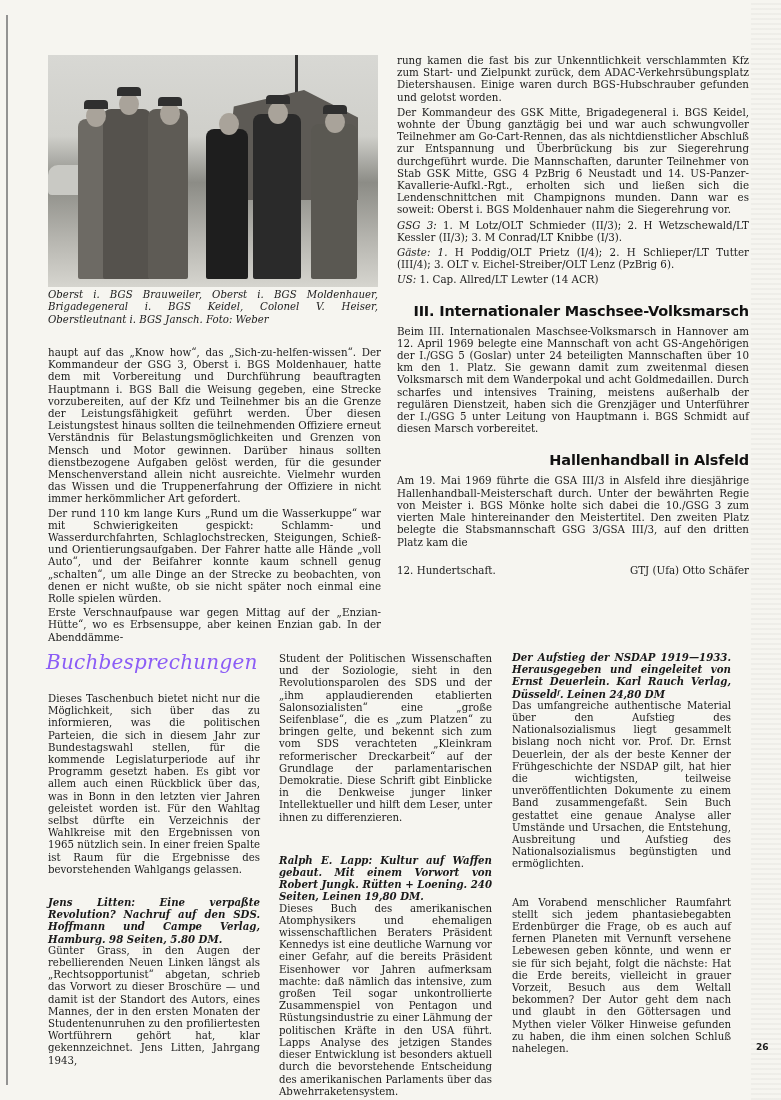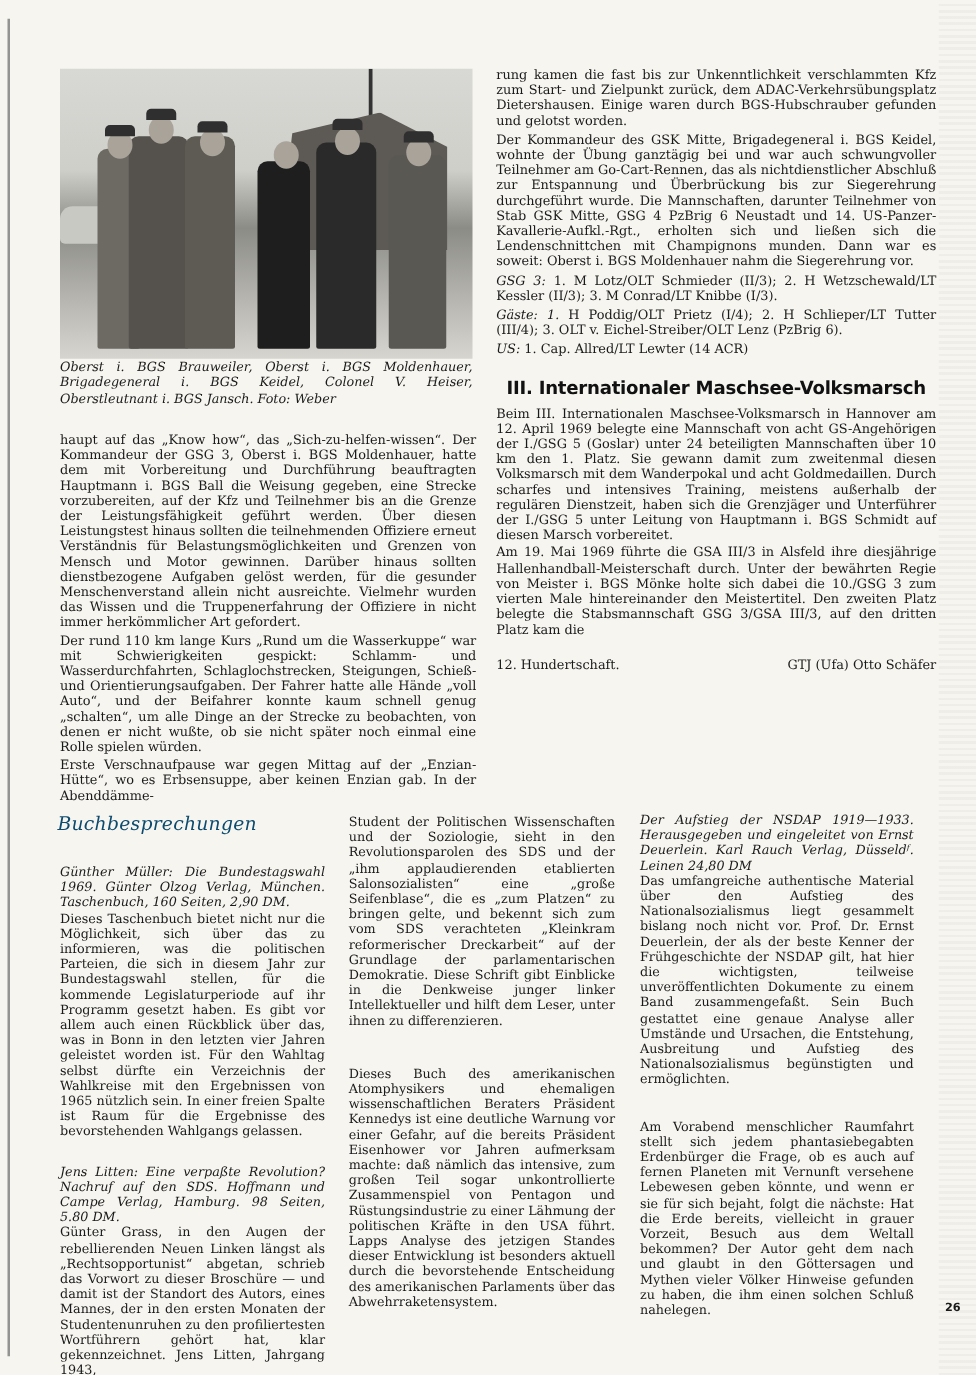--- a/index.html
+++ b/index.html
@@ -37,32 +37,32 @@
   .col p { margin-bottom: 2px; }
   .col p.gap { margin-top: 3px; }
   .col .it { font-style: italic; }
 
   .col-top-left { left: 48px; top: 346px; width: 333px; }
   .col-top-right { left: 397px; top: 54px; width: 352px; }
 
   h2.section {
     font-family: "DejaVu Sans", "Liberation Sans", sans-serif;
     font-weight: bold; font-size: 14.5px; letter-spacing: -0.2px; line-height: 18px;
-    margin: 10px 0 5px 0; color: #111; text-align: center;
+    margin: 10px 0 5px 0; color: #111; text-align: right;
   }
 
   .byline { display: flex; justify-content: space-between; }
 
   .books-title {
     position: absolute; left: 46px; top: 650px;
-    font-style: italic; font-size: 15px; letter-spacing: 0.2px; color: #0c4a6e;
+    font-style: italic; font-size: 20px; letter-spacing: 0.2px; color: #8b5cf6;
   }
 
   .bcol { position: absolute; font-size: 10.2px; line-height: 12.2px; text-align: justify; }
-  .bcol .ref { font-style: italic; margin-bottom: 0; }
+  .bcol .ref { font-style: italic; margin-bottom: 0; font-weight: bold; }
   .bcol .body { margin-bottom: 0; }
   .bcol .block { margin-bottom: 15px; }
 
   .bcol-1 { left: 48px; top: 693px; width: 212px; }
   .bcol-2 { left: 279px; top: 653px; width: 213px; }
   .bcol-3 { left: 512px; top: 651px; width: 219px; }
 
   .page-number {
     position: absolute; left: 756px; top: 1042px;
     font-family: "DejaVu Sans", "Liberation Sans", sans-serif; font-weight: bold; font-size: 9px;
@@ -108,45 +108,46 @@
   <div class="col col-top-right">
     <p>rung kamen die fast bis zur Unkenntlichkeit verschlammten Kfz zum Start- und Zielpunkt zurück, dem ADAC-Verkehrsübungsplatz Dietershausen. Einige waren durch BGS-Hubschrauber gefunden und gelotst worden.</p>
     <p class="gap">Der Kommandeur des GSK Mitte, Brigadegeneral i. BGS Keidel, wohnte der Übung ganztägig bei und war auch schwungvoller Teilnehmer am Go-Cart-Rennen, das als nichtdienstlicher Abschluß zur Entspannung und Überbrückung bis zur Siegerehrung durchgeführt wurde. Die Mannschaften, darunter Teilnehmer von Stab GSK Mitte, GSG 4 PzBrig 6 Neustadt und 14. US-Panzer-Kavallerie-Aufkl.-Rgt., erholten sich und ließen sich die Lendenschnittchen mit Champignons munden. Dann war es soweit: Oberst i. BGS Moldenhauer nahm die Siegerehrung vor.</p>
     <p class="gap"><span class="it">GSG 3:</span><span> 1. M Lotz/OLT Schmieder (II/3); 2. H Wetzschewald/LT Kessler (II/3); 3. M Conrad/LT Knibbe (I/3).</span></p>
     <p class="gap"><span class="it">Gäste: 1.</span><span> H Poddig/OLT Prietz (I/4); 2. H Schlieper/LT Tutter (III/4); 3. OLT v. Eichel-Streiber/OLT Lenz (PzBrig 6).</span></p>
     <p class="gap"><span class="it">US:</span><span> 1. Cap. Allred/LT Lewter (14 ACR)</span></p>
 
     <h2 class="section" style="margin-top:16px;">III. Internationaler Maschsee-Volksmarsch</h2>
     <p>Beim III. Internationalen Maschsee-Volksmarsch in Hannover am 12. April 1969 belegte eine Mannschaft von acht GS-Angehörigen der I./GSG 5 (Goslar) unter 24 beteiligten Mannschaften über 10 km den 1. Platz. Sie gewann damit zum zweitenmal diesen Volksmarsch mit dem Wanderpokal und acht Goldmedaillen. Durch scharfes und intensives Training, meistens außerhalb der regulären Dienstzeit, haben sich die Grenzjäger und Unterführer der I./GSG 5 unter Leitung von Hauptmann i. BGS Schmidt auf diesen Marsch vorbereitet.</p>
 
+    <h2 class="section" style="margin-top:17px;">Hallenhandball in Alsfeld</h2>
     <p style="margin-bottom:16px;">Am 19. Mai 1969 führte die GSA III/3 in Alsfeld ihre diesjährige Hallenhandball-Meisterschaft durch. Unter der bewährten Regie von Meister i. BGS Mönke holte sich dabei die 10./GSG 3 zum vierten Male hintereinander den Meistertitel. Den zweiten Platz belegte die Stabsmannschaft GSG 3/GSA III/3, auf den dritten Platz kam die</p>
     <div class="byline">
       <span>12. Hundertschaft.</span>
       <span>GTJ (Ufa) Otto Schäfer</span>
     </div>
   </div>
 
   <div class="books-title">Buchbesprechungen</div>
 
   <div class="bcol bcol-1">
     <div class="block">
-      <p class="ref">Günther Müller: Die Bundestagswahl 1969. Günter Olzog Verlag, München. Taschenbuch, 160 Seiten, 2,90 DM.</p>
       <p class="body">Dieses Taschenbuch bietet nicht nur die Möglichkeit, sich über das zu informieren, was die politischen Parteien, die sich in diesem Jahr zur Bundestagswahl stellen, für die kommende Legislaturperiode auf ihr Programm gesetzt haben. Es gibt vor allem auch einen Rückblick über das, was in Bonn in den letzten vier Jahren geleistet worden ist. Für den Wahltag selbst dürfte ein Verzeichnis der Wahlkreise mit den Ergebnissen von 1965 nützlich sein. In einer freien Spalte ist Raum für die Ergebnisse des bevorstehenden Wahlgangs gelassen.</p>
     </div>
     <div class="block" style="margin-top:20px;">
       <p class="ref">Jens Litten: Eine verpaßte Revolution? Nachruf auf den SDS. Hoffmann und Campe Verlag, Hamburg. 98 Seiten, 5.80 DM.</p>
       <p class="body">Günter Grass, in den Augen der rebellierenden Neuen Linken längst als „Rechtsopportunist“ abgetan, schrieb das Vorwort zu dieser Broschüre — und damit ist der Standort des Autors, eines Mannes, der in den ersten Monaten der Studentenunruhen zu den profiliertesten Wortführern gehört hat, klar gekennzeichnet. Jens Litten, Jahrgang 1943,</p>
     </div>
   </div>
 
   <div class="bcol bcol-2">
     <div class="block" style="margin-bottom:30px;">
       <p class="body">Student der Politischen Wissenschaften und der Soziologie, sieht in den Revolutionsparolen des SDS und der „ihm applaudierenden etablierten Salonsozialisten“ eine „große Seifenblase“, die es „zum Platzen“ zu bringen gelte, und bekennt sich zum vom SDS verachteten „Kleinkram reformerischer Dreckarbeit“ auf der Grundlage der parlamentarischen Demokratie. Diese Schrift gibt Einblicke in die Denkweise junger linker Intellektueller und hilft dem Leser, unter ihnen zu differenzieren.</p>
     </div>
     <div class="block">
+      <p class="ref">Ralph E. Lapp: Kultur auf Waffen gebaut. Mit einem Vorwort von Robert Jungk. Rütten + Loening. 240 Seiten, Leinen 19,80 DM.</p>
       <p class="body">Dieses Buch des amerikanischen Atomphysikers und ehemaligen wissenschaftlichen Beraters Präsident Kennedys ist eine deutliche Warnung vor einer Gefahr, auf die bereits Präsident Eisenhower vor Jahren aufmerksam machte: daß nämlich das intensive, zum großen Teil sogar unkontrollierte Zusammenspiel von Pentagon und Rüstungsindustrie zu einer Lähmung der politischen Kräfte in den USA führt. Lapps Analyse des jetzigen Standes dieser Entwicklung ist besonders aktuell durch die bevorstehende Entscheidung des amerikanischen Parlaments über das Abwehrraketensystem.</p>
     </div>
   </div>
 
   <div class="bcol bcol-3">
     <div class="block" style="margin-bottom:26px;">
       <p class="ref">Der Aufstieg der NSDAP 1919—1933. Herausgegeben und eingeleitet von Ernst Deuerlein. Karl Rauch Verlag, Düsseld⁠ᶠ. Leinen 24,80 DM</p>
       <p class="body">Das umfangreiche authentische Material über den Aufstieg des Nationalsozialismus liegt gesammelt bislang noch nicht vor. Prof. Dr. Ernst Deuerlein, der als der beste Kenner der Frühgeschichte der NSDAP gilt, hat hier die wichtigsten, teilweise unveröffentlichten Dokumente zu einem Band zusammengefaßt. Sein Buch gestattet eine genaue Analyse aller Umstände und Ursachen, die Entstehung, Ausbreitung und Aufstieg des Nationalsozialismus begünstigten und ermöglichten.</p>
     </div>
     <div class="block">

